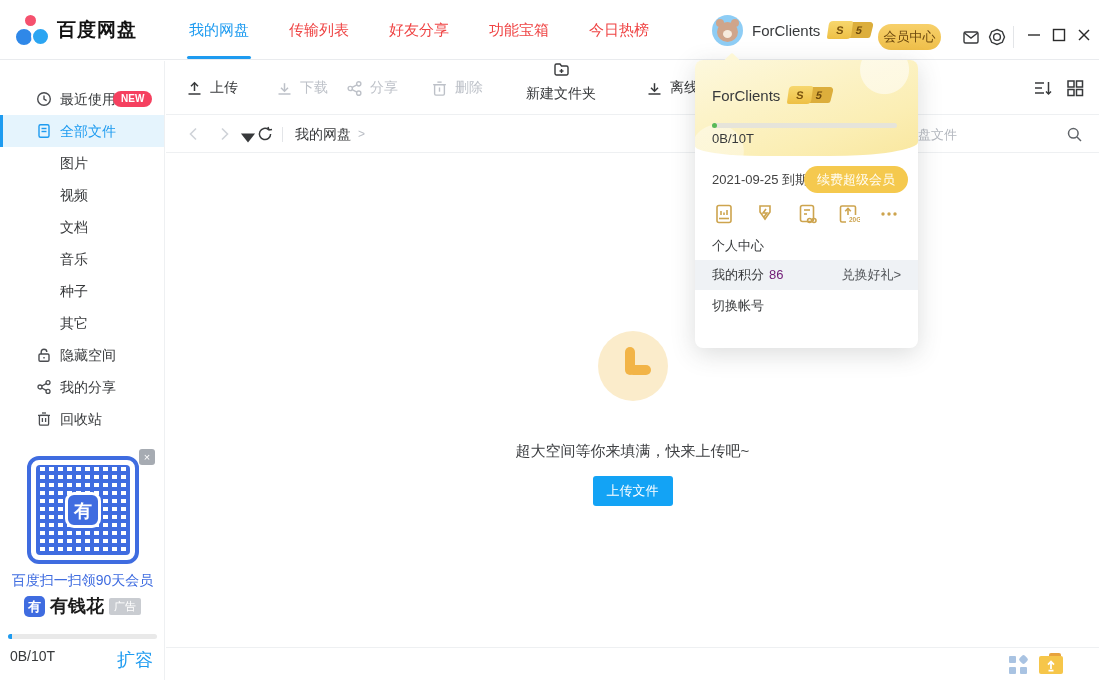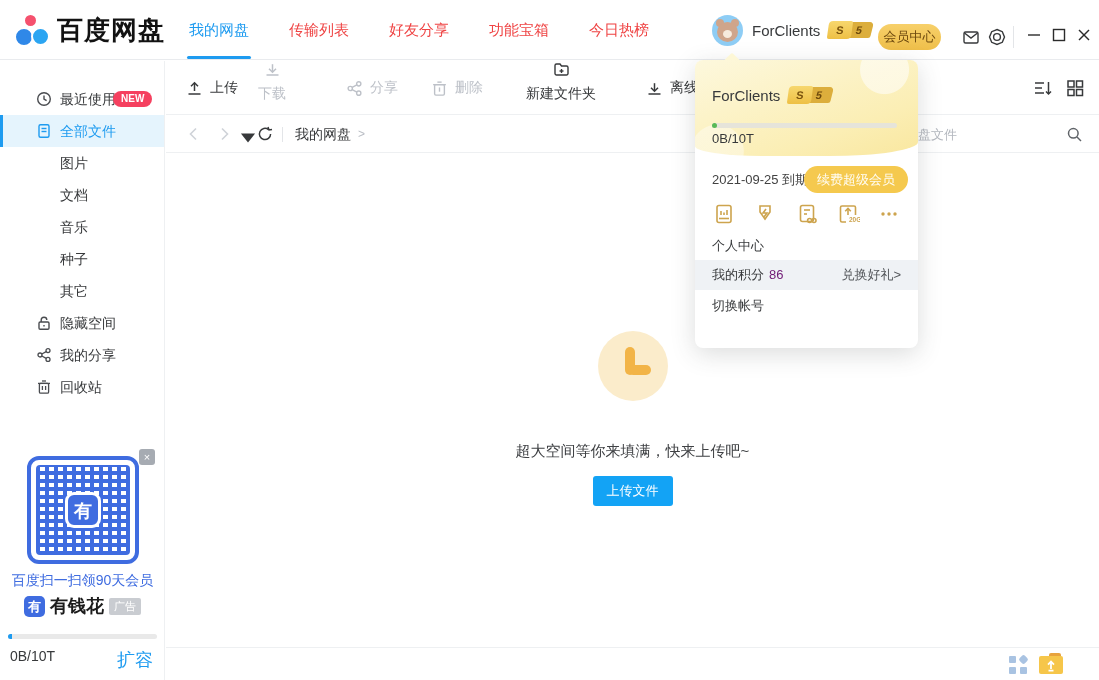--- a/index.html
+++ b/index.html
@@ -7,21 +7,21 @@
   body { font-family:"Liberation Sans","DejaVu Sans",sans-serif; background:#fff; color:#37393b; overflow:hidden; }
   .window { position:relative; width:1099px; height:680px; background:#fff; overflow:hidden; }
 
   
   .header { position:absolute; top:0; left:0; right:0; height:60px; background:#fff; border-bottom:1px solid #e9ebee; z-index:10; }
   .logo { position:absolute; left:14px; top:13px; width:36px; height:34px; }
   .logo i { position:absolute; border-radius:50%; border:2px solid #fff; }
   .logo .c1 { width:20px; height:20px; background:#2f88e8; left:0; bottom:0; }
   .logo .c2 { width:15px; height:15px; background:#f5516e; left:9px; top:0; z-index:2; }
   .logo .c3 { width:19px; height:19px; background:#2ba5f2; right:0; bottom:1px; }
-  .app-title { position:absolute; left:57px; top:0; height:60px; line-height:60px; font-size:26px; font-weight:bold; color:#121212; letter-spacing:1px; }
+  .app-title { position:absolute; left:57px; top:0; height:60px; line-height:60px; font-size:19px; font-weight:bold; color:#121212; letter-spacing:1px; }
   .tabs { position:absolute; left:185px; top:0; height:60px; display:flex; }
   .tab { position:relative; height:60px; line-height:60px; font-size:15px; color:#ef4444; margin-right:32px; padding:0 4px; cursor:pointer; }
   .tab.active { color:#1e9bf0; }
   .tab.active::after { content:""; position:absolute; left:2px; right:2px; bottom:1px; height:3px; background:#1e9bf0; border-radius:2px; }
   .user-cluster { position:absolute; left:712px; top:0; height:60px; display:flex; align-items:center; }
   .avatar { width:31px; height:31px; border-radius:50%; background:#8ecdf5; position:relative; overflow:hidden; flex:0 0 auto; }
   .avatar .face { position:absolute; left:5px; top:7px; width:21px; height:20px; background:#cfa58b; border-radius:50%; }
   .avatar .ear1,.avatar .ear2 { position:absolute; width:8px; height:8px; background:#cfa58b; border-radius:50%; top:4px; }
   .avatar .ear1 { left:4px; } .avatar .ear2 { right:4px; }
   .avatar .muzzle { position:absolute; left:11px; top:15px; width:9px; height:8px; background:#f6ebdd; border-radius:50%; }
@@ -215,20 +215,21 @@
         <span class="sicon">
           <svg viewBox="0 0 16 16" fill="none" stroke="currentColor" stroke-width="1.4">
               <rect x="3" y="1.8" width="10" height="12.4" rx="1.5"></rect>
               <line x1="5.5" y1="5.5" x2="10.5" y2="5.5"></line>
               <line x1="5.5" y1="8.5" x2="10.5" y2="8.5"></line>
             </svg>
         </span>
         <span>全部文件</span>
       </div>
       <div class="side-item"><span>图片</span></div>
+      <div class="side-item"><span>视频</span></div>
       <div class="side-item"><span>文档</span></div>
       <div class="side-item"><span>音乐</span></div>
       <div class="side-item"><span>种子</span></div>
       <div class="side-item"><span>其它</span></div>
       <div class="side-item">
         <span class="sicon">
           <svg viewBox="0 0 16 16" fill="none" stroke="currentColor" stroke-width="1.4">
               <rect x="3" y="7" width="10" height="7.3" rx="1.2"></rect>
               <path d="M5.2 7V5a2.8 2.8 0 0 1 5.6 0"></path>
               <line x1="8" y1="10" x2="8" y2="11.6"></line>
@@ -290,21 +291,21 @@
 
     <div class="toolbar">
       <div class="tool" style="left:20px;text-align:center;">
         <svg viewBox="0 0 17 17" fill="none" stroke="currentColor" stroke-width="1.5">
             <path d="M8.5 11V3.2"></path>
             <path d="M5 6.2l3.5-3.5L12 6.2"></path>
             <path d="M2.5 14h12"></path>
           </svg>
         <span>上传</span>
       </div>
-      <div class="tool disabled" style="left:92px;flex-direction:column;">
+      <div class="tool disabled" style="left:110px;">
         <svg viewBox="0 0 17 17" fill="none" stroke="currentColor" stroke-width="1.5">
             <path d="M8.5 3.2V11"></path>
             <path d="M5 7.8l3.5 3.5L12 7.8"></path>
             <path d="M2.5 14h12"></path>
           </svg>
         <span>下载</span>
       </div>
       <div class="tool disabled" style="left:180px;">
         <svg viewBox="0 0 16 16" fill="none" stroke="currentColor" stroke-width="1.3">
             <circle cx="4" cy="8" r="2"></circle>

